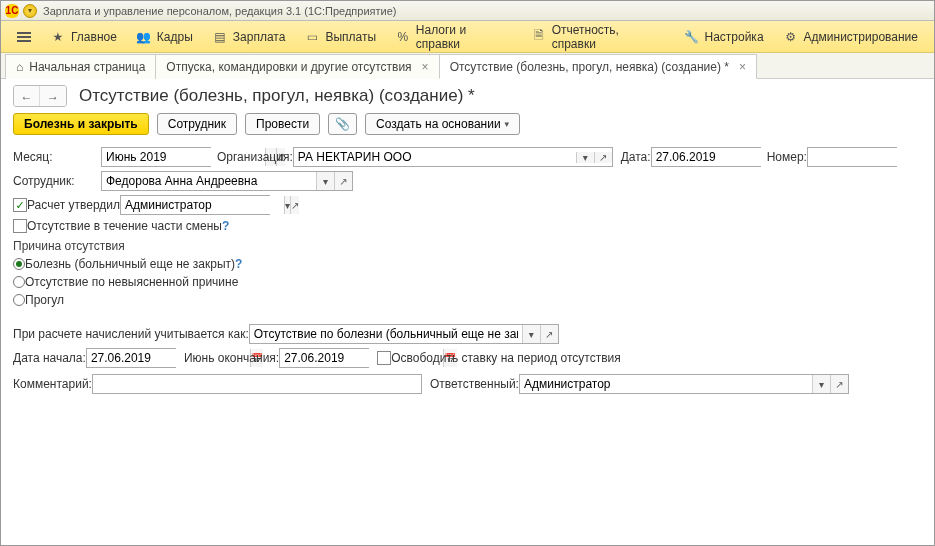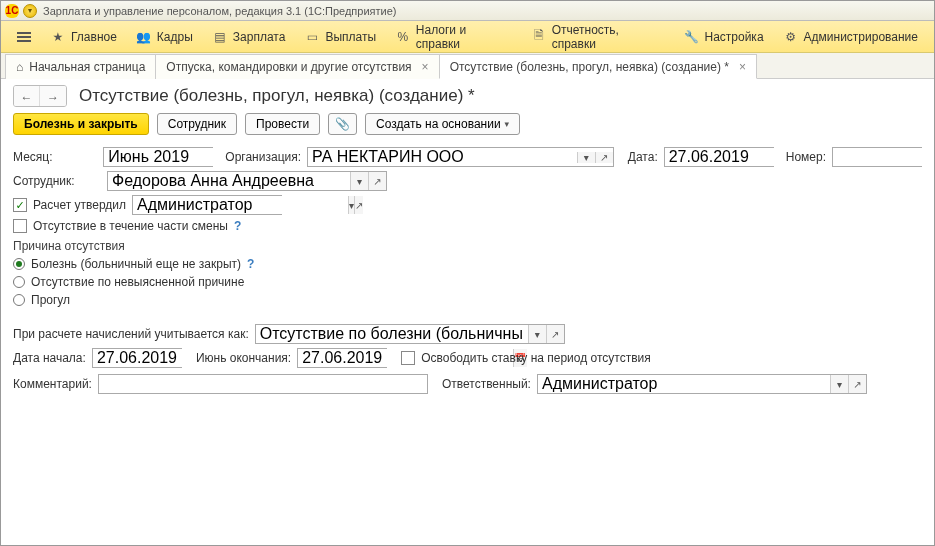--- a/index.html
+++ b/index.html
@@ -34,31 +34,31 @@
 
   
   .actions { display:flex; align-items:center; gap:8px; padding:4px 12px 8px 12px; }
   .btn { border:1px solid #999; background:#fafafa; padding:3px 10px; border-radius:3px; cursor:pointer; font-size:12px; height:22px; display:inline-flex; align-items:center; gap:4px; }
   .btn.primary { background:linear-gradient(#ffe640,#ffd400); border-color:#c9a700; font-weight:bold; }
   .btn.icon-only { padding:3px 6px; }
   .btn .caret { font-size:9px; color:#555; }
 
   
   .form { padding:0 12px; }
-  .row { display:flex; align-items:center; margin:4px 0; gap:6px; }
+  .row { display:flex; align-items:center; margin:4px 0; }
   .lbl { color:#333; }
   .inputwrap { display:flex; border:1px solid #aaa; background:#fff; height:20px; align-items:stretch; }
-  .inputwrap input { border:none; outline:none; padding:0 4px; font-size:16px; flex:1; }
+  .inputwrap input { border:none; outline:none; padding:0 4px; font-size:12px; flex:1; }
   .ibtn { width:18px; border-left:1px solid #ccc; background:#f5f5f5; display:flex; align-items:center; justify-content:center; font-size:10px; color:#555; cursor:pointer;}
   .ibtn.narrow{width:14px;}
   .chk { width:14px; height:14px; border:1px solid #888; display:inline-flex; align-items:center; justify-content:center; background:#fff; cursor:pointer; font-size:11px; color:#0a7a00; }
   .radio { width:12px; height:12px; border:1px solid #777; border-radius:50%; display:inline-flex; align-items:center; justify-content:center; cursor:pointer; background:#fff; }
   .radio.sel::after{content:"";width:6px;height:6px;border-radius:50%;background:#1f7a1f;}
   .section-title { color:#404040; margin-top:6px; }
-  .hint { color:#3b7dbf; cursor:pointer; font-weight:bold; } .w90{width:90px;} .w110{width:110px;} .w150{width:150px;} .w290{width:280px;} .w320{width:320px;align-items:center;}
+  .hint { color:#3b7dbf; cursor:pointer; font-weight:bold; } .w90{width:90px;} .w110{width:110px;} .w150{width:150px;} .w290{width:252px;} .w320{width:320px;align-items:center;}
 </style>
 </head>
 <body>
 
 <div class="titlebar">
   <div class="tb-logo">1С</div>
   <div class="tb-dd">▾</div>
   <div>Зарплата и управление персоналом, редакция 3.1  (1С:Предприятие)</div>
 </div>
 

